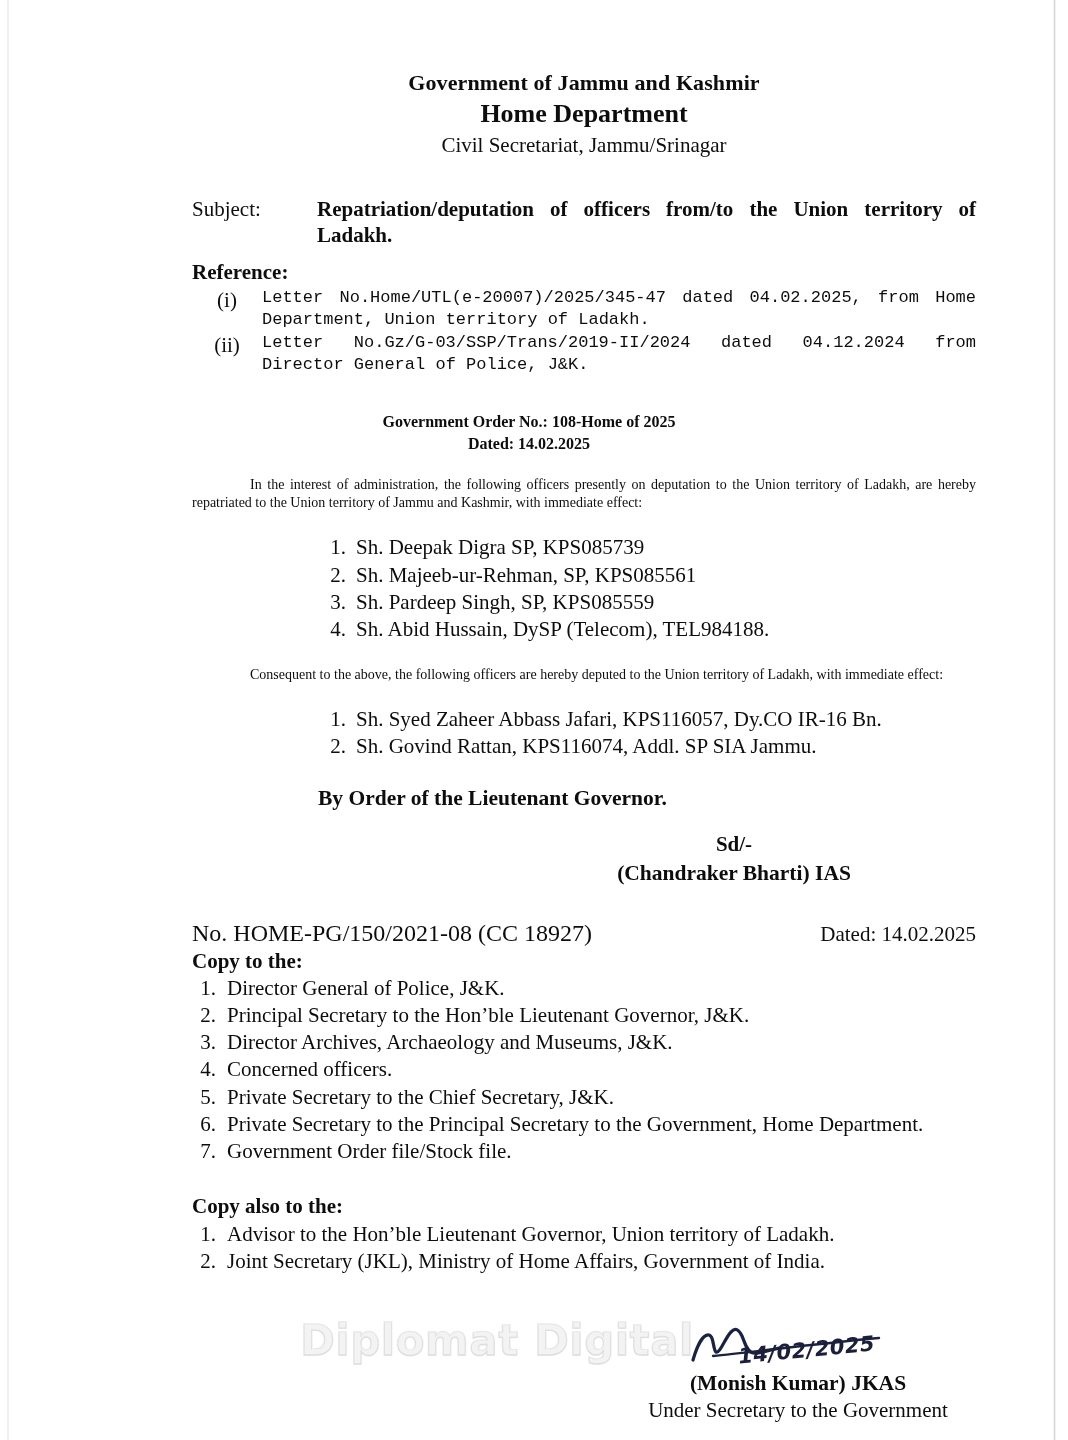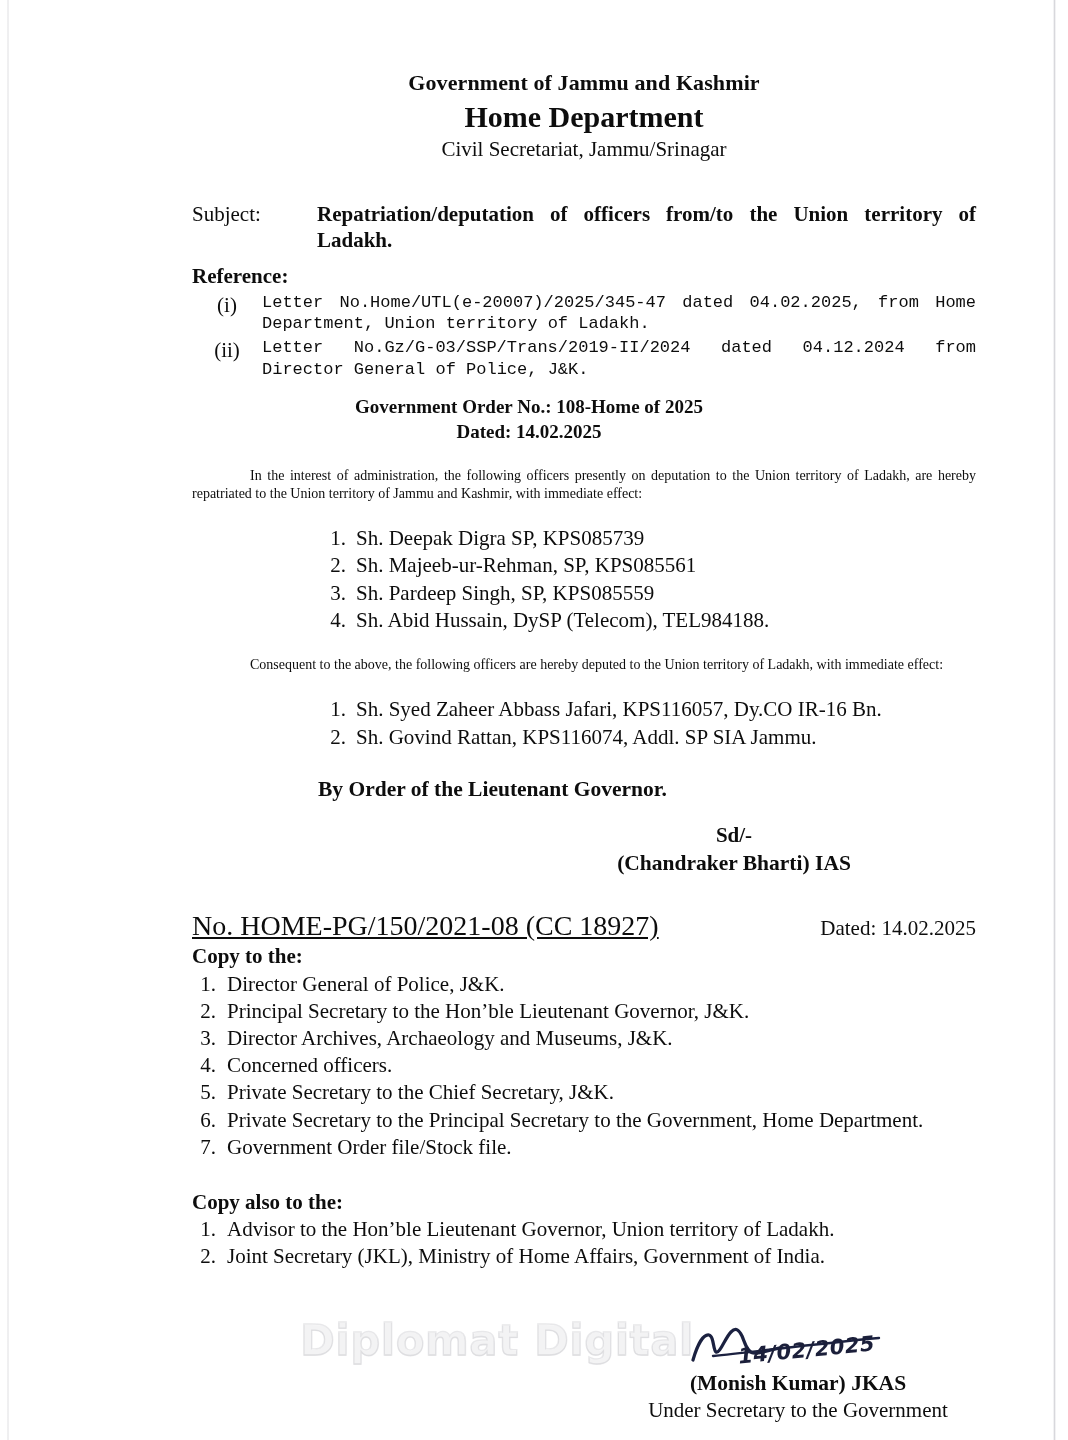--- a/index.html
+++ b/index.html
@@ -47,21 +47,21 @@
   .hdr { text-align: center; }
   .hdr .l1 {
     font-weight: bold;
     font-size: 22px;
     letter-spacing: 0.1px;
     margin-top: 70px;
     line-height: 1.18;
   }
   .hdr .l2 {
     font-weight: bold;
-    font-size: 30px;
+    font-size: 26px;
     line-height: 1.18;
     margin-top: 3px;
   }
   .hdr .l3 {
     font-size: 21px;
     line-height: 1.2;
     margin-top: 3px;
   }
 
   
@@ -110,24 +110,24 @@
     flex: 1 1 auto;
     font-size: 17px;
     line-height: 1.27;
     text-align: justify;
     text-align-last: left;
     font-family: Liberation Mono, monospace;
   }
 
   
   .order-block {
-    margin-top: 14px;
+    margin-top: 36px;
     text-align: center;
     font-weight: bold;
-    font-size: 19px;
+    font-size: 16px;
     line-height: 1.33;
     padding-right: 110px;
   }
 
   
   .para {
     margin-top: 22px;
     font-size: 14px;
     line-height: 1.30;
     text-align: justify;
@@ -187,21 +187,21 @@
   }
 
   
   .endorse {
     margin-top: 32px;
     display: flex;
     justify-content: space-between;
     align-items: baseline;
     font-size: 21px;
   }
-  .endorse .file-no { font-size: 28px; text-decoration: underline; }
+  .endorse .file-no { font-size: 24px; }
   .endorse .dated   { font-size: 21px; }
 
   .copy-head {
     font-weight: bold;
     font-size: 21px;
     line-height: 1.30;
     margin-top: 1px;
   }
   ol.copylist {
     margin: 0;

